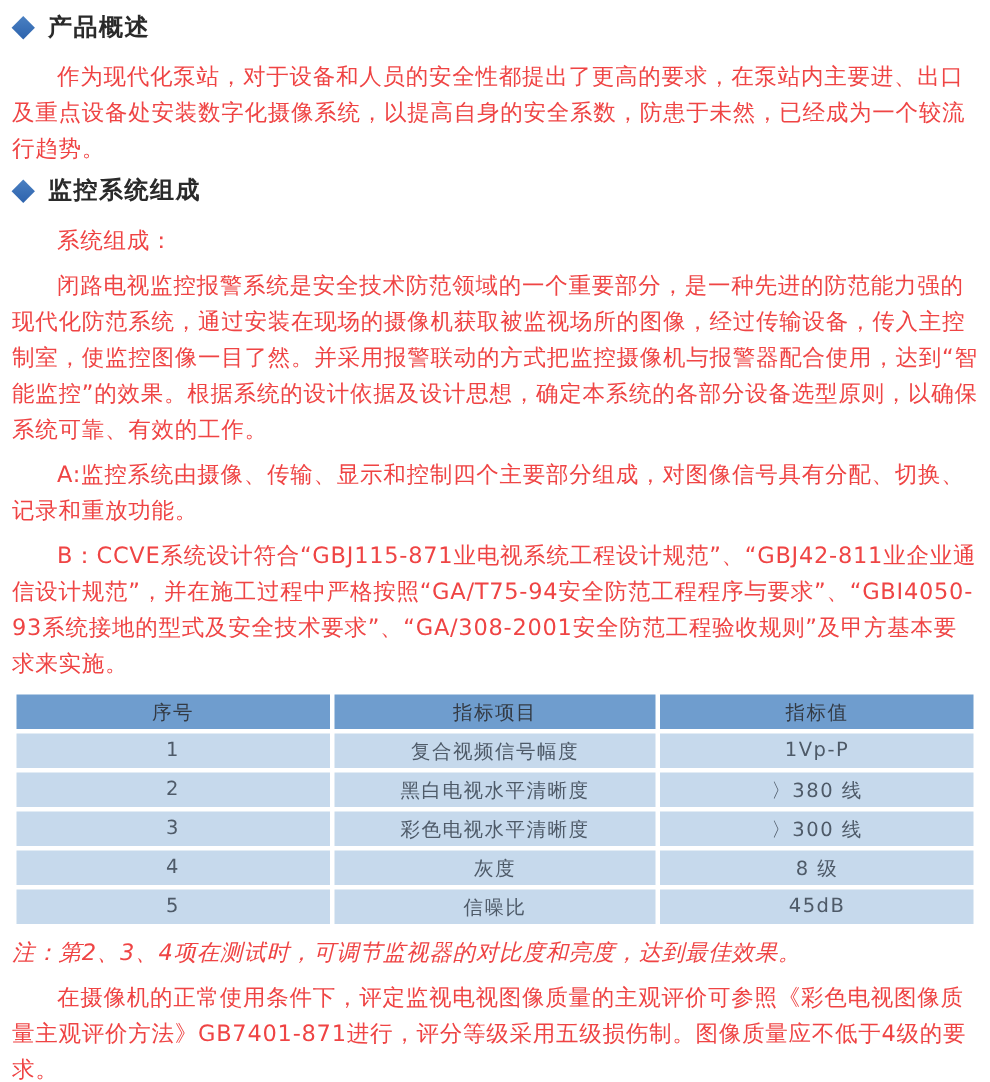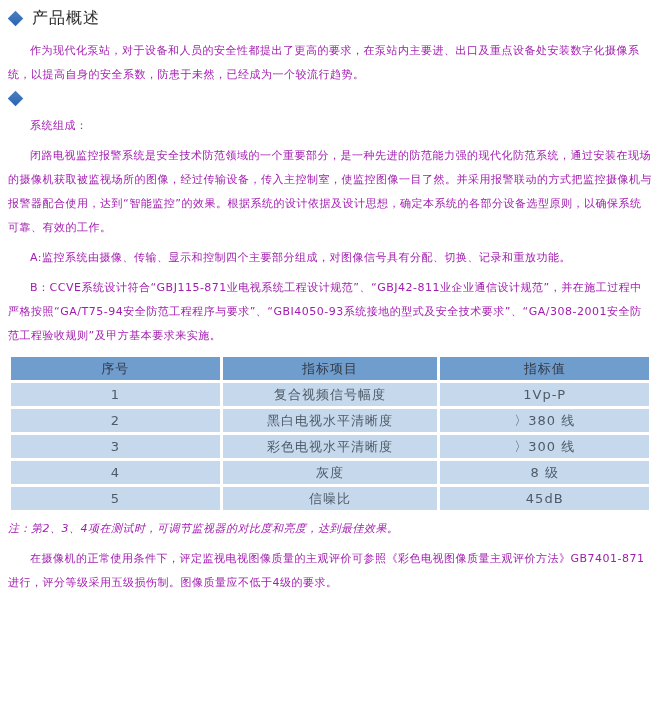--- a/index.html
+++ b/index.html
@@ -29,29 +29,29 @@
   .diamond {
     width: 11px;
     height: 11px;
     background: linear-gradient(135deg, #4a80c2 0%, #2d63ad 100%);
     transform: rotate(45deg);
     margin: 0 11px 0 2px;
     flex: 0 0 auto;
   }
   .heading-text {
     font-size: 16px;
-    font-weight: normal;
+    font-weight: bold;
     color: #2a2a2a;
     letter-spacing: 1px;
   }
   .para {
     margin: 0 0 6px 0;
-    font-size: 11px;
+    font-size: 15px;
     line-height: 24px;
-    color: #a21caf;
+    color: #ef4444;
     text-indent: 2em;
     letter-spacing: 0.5px;
   }
   .note {
     text-indent: 0;
     font-style: italic;
   }
   table.spec-table {
     width: 100%;
     border-collapse: separate;
@@ -88,20 +88,21 @@
 <div class="page">
 
   <div class="section-heading">
     <span class="diamond"></span>
     <span class="heading-text">产品概述</span>
   </div>
   <p class="para">作为现代化泵站，对于设备和人员的安全性都提出了更高的要求，在泵站内主要进、出口及重点设备处安装数字化摄像系统，以提高自身的安全系数，防患于未然，已经成为一个较流行趋势。</p>
 
   <div class="section-heading">
     <span class="diamond"></span>
+    <span class="heading-text">监控系统组成</span>
   </div>
   <p class="para">系统组成：</p>
   <p class="para">闭路电视监控报警系统是安全技术防范领域的一个重要部分，是一种先进的防范能力强的现代化防范系统，通过安装在现场的摄像机获取被监视场所的图像，经过传输设备，传入主控制室，使监控图像一目了然。并采用报警联动的方式把监控摄像机与报警器配合使用，达到“智能监控”的效果。根据系统的设计依据及设计思想，确定本系统的各部分设备选型原则，以确保系统可靠、有效的工作。</p>
   <p class="para">A:监控系统由摄像、传输、显示和控制四个主要部分组成，对图像信号具有分配、切换、记录和重放功能。</p>
   <p class="para">B：CCVE系统设计符合“GBJ115-871业电视系统工程设计规范”、“GBJ42-811业企业通信设计规范”，并在施工过程中严格按照“GA/T75-94安全防范工程程序与要求”、“GBI4050-93系统接地的型式及安全技术要求”、“GA/308-2001安全防范工程验收规则”及甲方基本要求来实施。</p>
 
 
   <table class="spec-table">
     <colgroup>
       <col class="col-no">

